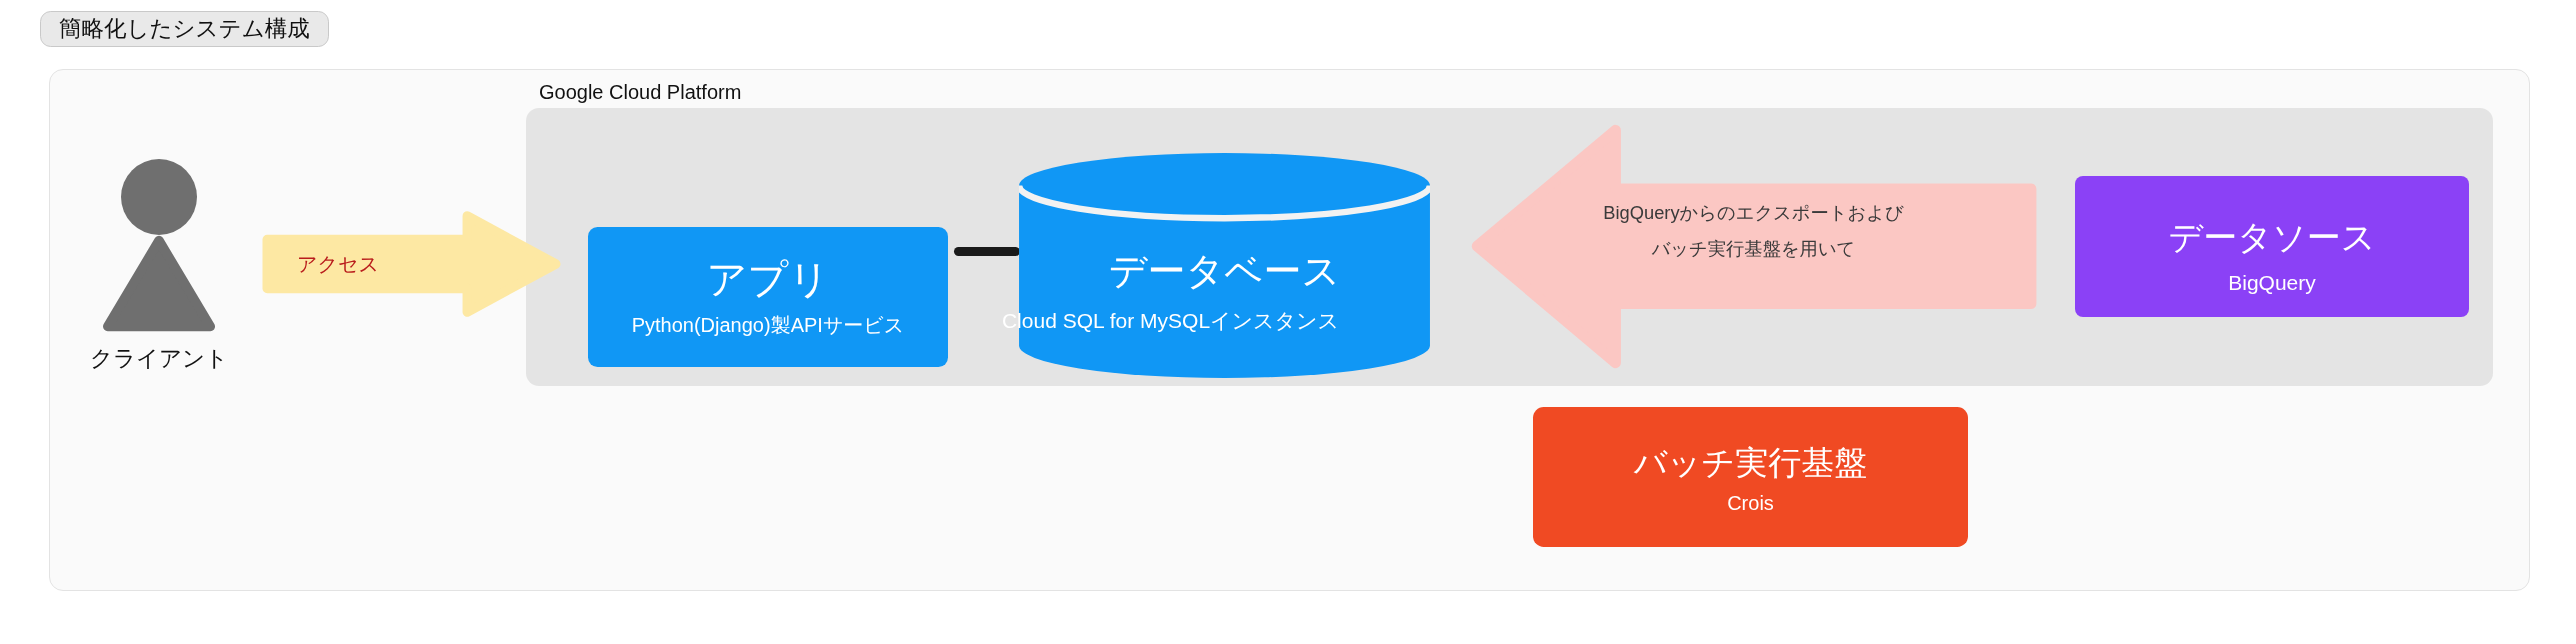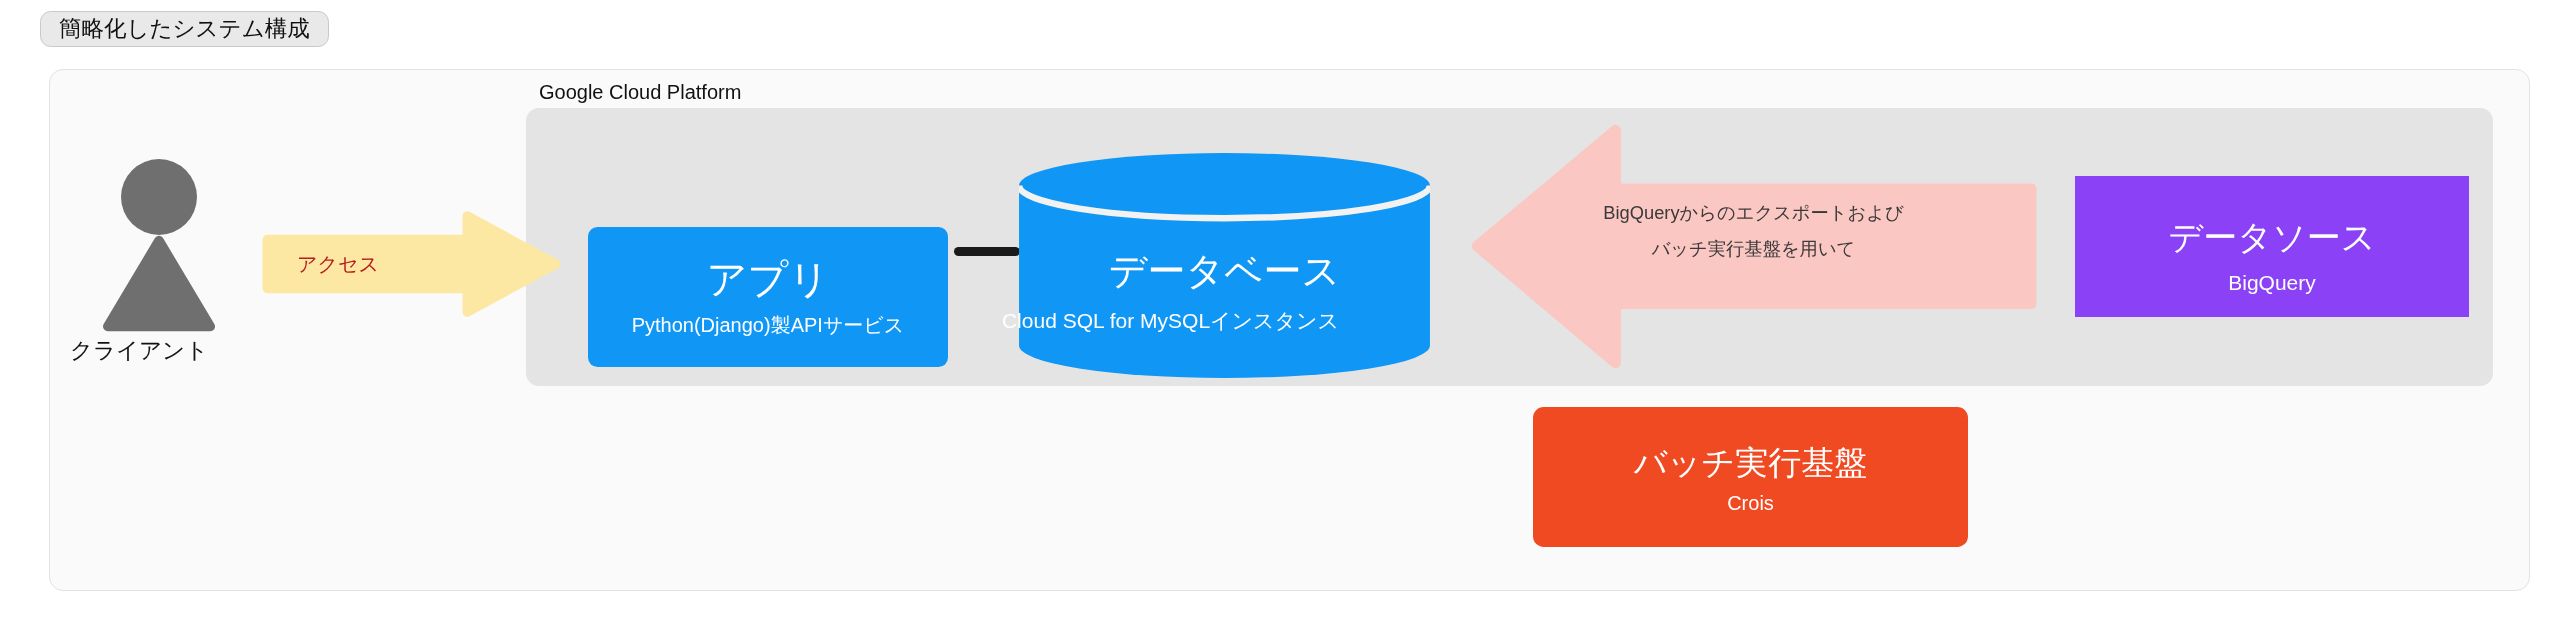--- a/index.html
+++ b/index.html
@@ -44,22 +44,22 @@
     border-radius: 13px;
   }
 
   
   .person-head {
     left: 121px; top: 159px; width: 76px; height: 76px;
     background: #6f6f6f; border-radius: 50%;
   }
   .person-body { left: 103px; top: 233px; }
   .client-label {
-    left: 70px; top: 335px; width: 178px;
-    text-align: left;
+    left: 70px; top: 343px; width: 178px;
+    text-align: center;
     font-size: 22.5px; color: #111;
     white-space: nowrap;
   }
 
   
   .access-arrow-svg { left: 261px; top: 210px; }
   .access-label {
     left: 297px; top: 251px; width: 178px;
     text-align: left;
     font-size: 20px; line-height: 27px; color: #b91c1c;
@@ -81,21 +81,21 @@
   }
   .app-box {
     left: 588px; top: 182px; width: 360px; height: 140px;
     background: #1097f5; border-radius: 9.5px; gap: 15.4px; margin-top: 45px;
   }
   .app-box .node-title { font-size: 40px; line-height: 40px; }
   .app-box .node-sub   { font-size: 20px; line-height: 20px; }
 
   .datasource-box {
     left: 2075px; top: 176px; width: 394px; height: 141px;
-    background: #8b41f6; border-radius: 0; gap: 18px; padding-top: 20px;
+    background: #8b41f6; border-radius: 8px; gap: 18px; padding-top: 20px;
   }
   .datasource-box .node-title { font-size: 34px; line-height: 34px; }
   .datasource-box .node-sub   { font-size: 21px; line-height: 21px; }
 
   .batch-box {
     left: 1533px; top: 407px; width: 435px; height: 140px;
     background: #f04a23; border-radius: 10.7px; gap: 14px; padding-top: 4.7px;
   }
   .batch-box .node-title { font-size: 33px; line-height: 33px; }
   .batch-box .node-sub   { font-size: 20px; line-height: 20px; }

